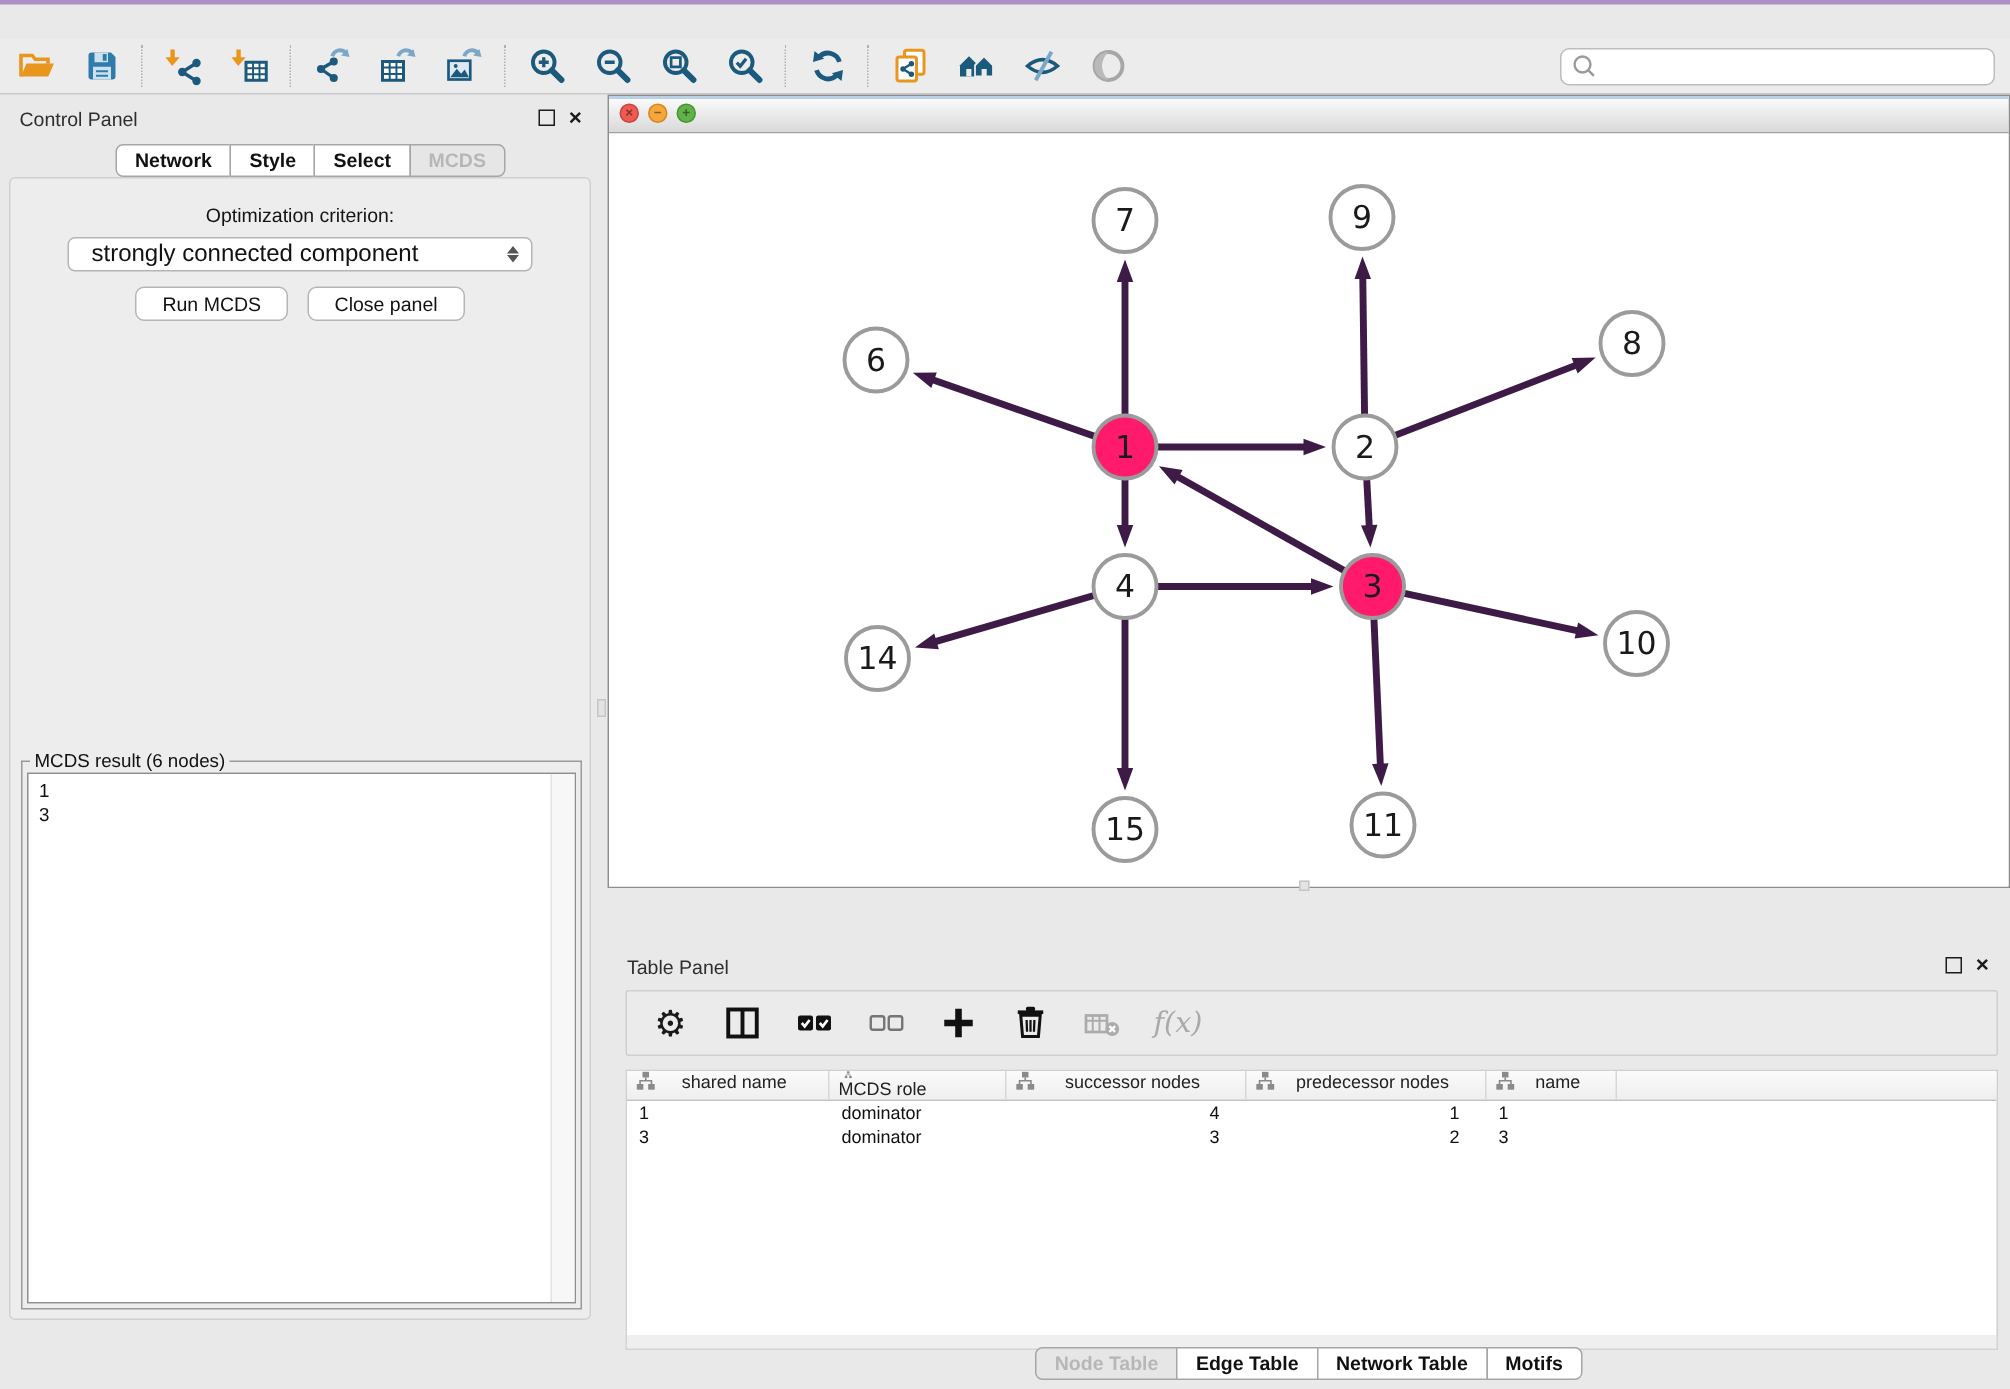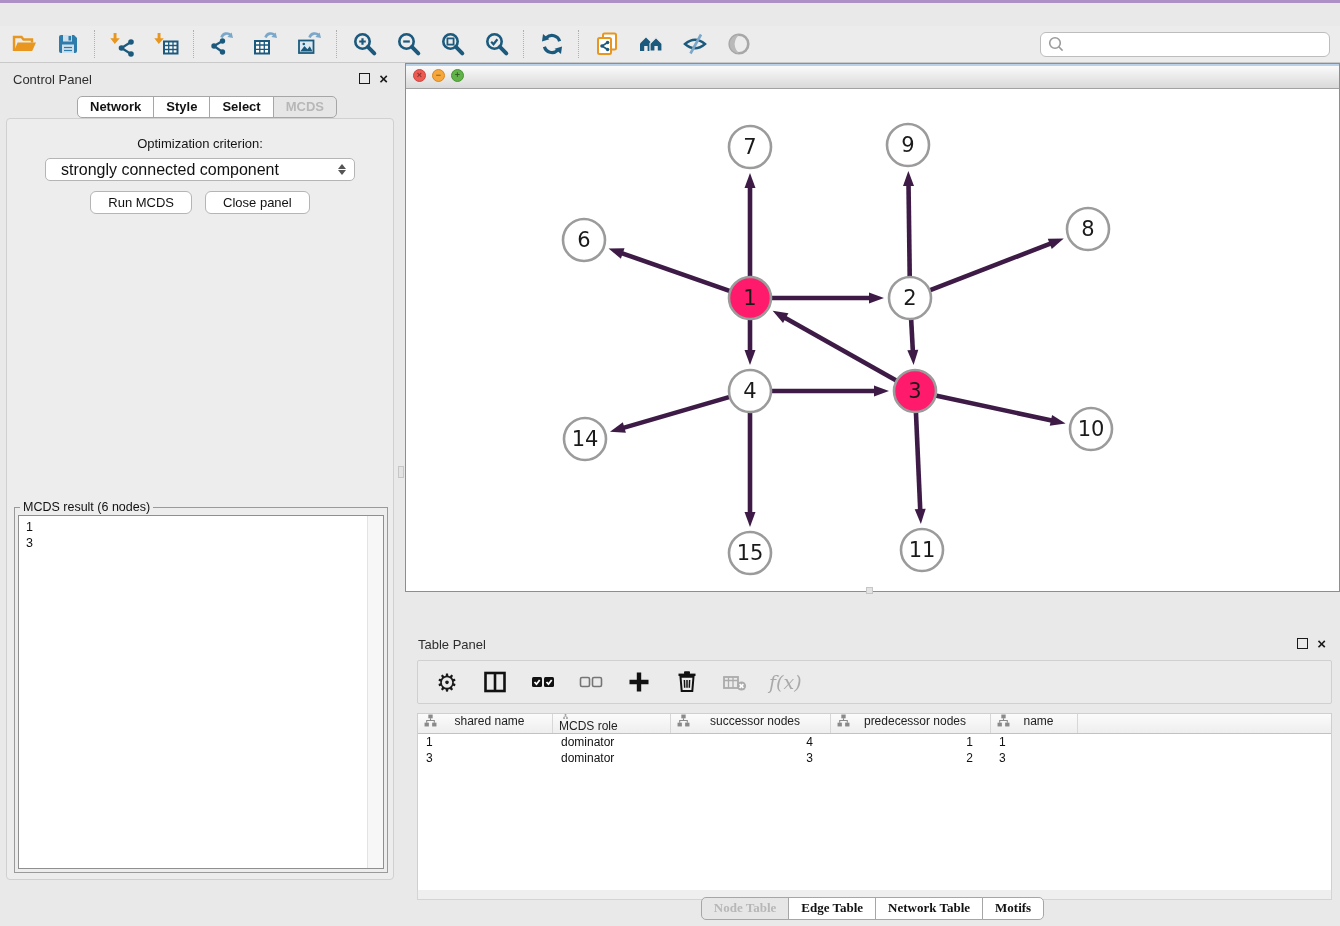--- a/index.html
+++ b/index.html
@@ -493,21 +493,21 @@
           <div class="tbl-row">
             <div class="td-cell td-left" style="width: 135px; box-sizing: border-box;">3</div>
             <div class="td-cell td-left" style="width: 118px; box-sizing: border-box;">dominator</div>
             <div class="td-cell td-right" style="width: 160px; box-sizing: border-box;">3</div>
             <div class="td-cell td-right" style="width: 160px; box-sizing: border-box;">2</div>
             <div class="td-cell td-left" style="width: 87px; box-sizing: border-box;">3</div>
           </div>
         </div>
     </div>
     <div id="tbl-hscroll"></div>
-    <div class="seg-tabs" id="tp-tabs" style="display:flex;position:absolute;font-family:Liberation Serif, serif;">
+    <div class="seg-tabs" id="tp-tabs" style="display:flex;position:absolute;">
         <span class="seg first active">Node Table</span>
         <span class="seg">Edge Table</span>
         <span class="seg">Network Table</span>
         <span class="seg last">Motifs</span>
       </div>
   </div>
 
 </div>
 
 </body></html>

